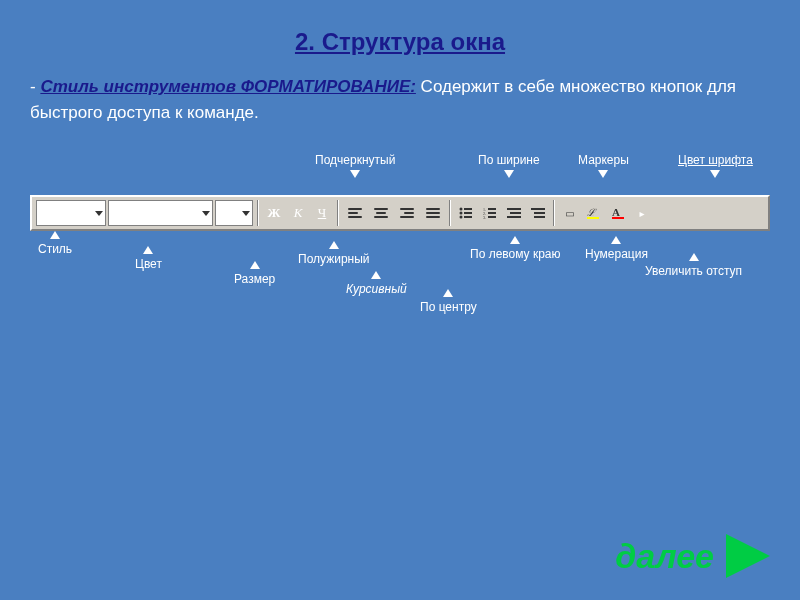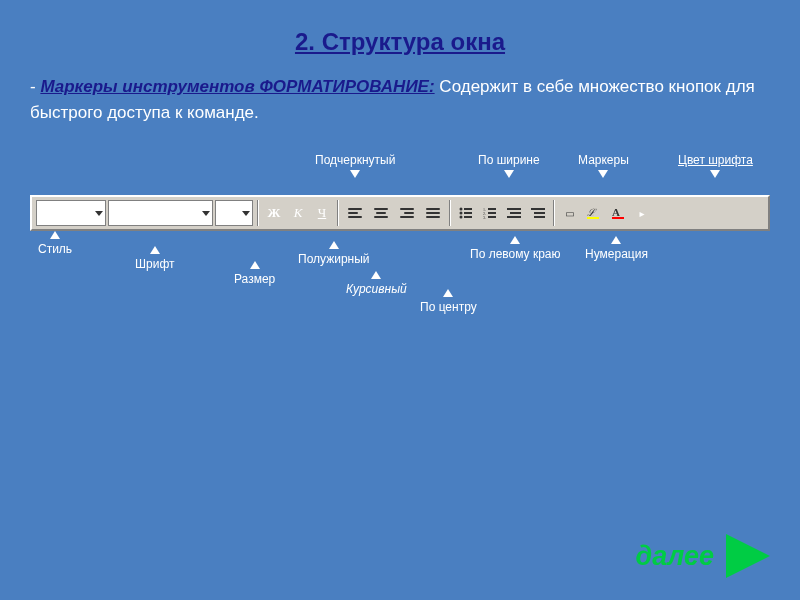--- a/index.html
+++ b/index.html
@@ -170,40 +170,40 @@
     .next-btn {
       position: absolute;
       bottom: 22px;
       right: 30px;
       display: flex;
       align-items: center;
       gap: 12px;
       cursor: pointer;
     }
     .next-text {
-      font-size: 27px;
+      font-size: 34px;
       font-weight: bold;
       color: #00cc44;
       font-style: italic;
     }
     .next-arrow {
       width: 0;
       height: 0;
       border-top: 22px solid transparent;
       border-bottom: 22px solid transparent;
       border-left: 44px solid #00cc44;
     }
   </style>
 </head>
 <body>
 
 <h1 class="title">2. Структура окна</h1>
 
 <p class="subtitle">
-  <span>- </span><span class="highlight">Маркеры инструментов ФОРМАТИРОВАНИЕ:</span><span> Содержит в себе множество кнопок для быстрого доступа к команде.</span>
+  <span>- </span><span class="highlight">Стиль инструментов ФОРМАТИРОВАНИЕ:</span><span> Содержит в себе множество кнопок для быстрого доступа к команде.</span>
 </p>
 
 <div class="toolbar-section">
 
   <div class="top-labels">
     <div class="label-item" style="left:285px; top:0;">
       <span>Подчеркнутый</span>
       <div class="arrow-down"></div>
     </div>
     <div class="label-item" style="left:448px; top:0;">
@@ -337,21 +337,21 @@
 
   <div class="bottom-labels">
 
     <div class="blabel" style="left:8px; top:0;">
       <div class="arrow-up"></div>
       <span>Стиль</span>
     </div>
 
     <div class="blabel" style="left:105px; top:15px;">
       <div class="arrow-up"></div>
-      <span>Шрифт</span>
+      <span>Цвет</span>
     </div>
 
     <div class="blabel" style="left:204px; top:30px;">
       <div class="arrow-up"></div>
       <span>Размер</span>
     </div>
 
     <div class="blabel" style="left:268px; top:10px;">
       <div class="arrow-up"></div>
       <span>Полужирный</span>
@@ -371,20 +371,24 @@
     <div class="blabel" style="left:390px; top:58px;">
       <div class="arrow-up"></div>
       <span>По центру</span>
     </div>
 
     <div class="blabel" style="left:555px; top:5px;">
       <div class="arrow-up"></div>
       <span>Нумерация</span>
     </div>
 
+    <div class="blabel" style="left:615px; top:22px;">
+      <div class="arrow-up"></div>
+      <span>Увеличить отступ</span>
+    </div>
 
   </div>
 </div>
 
 <div class="next-btn">
   <span class="next-text">далее</span>
   <div class="next-arrow"></div>
 </div>
 
 </body></html>

